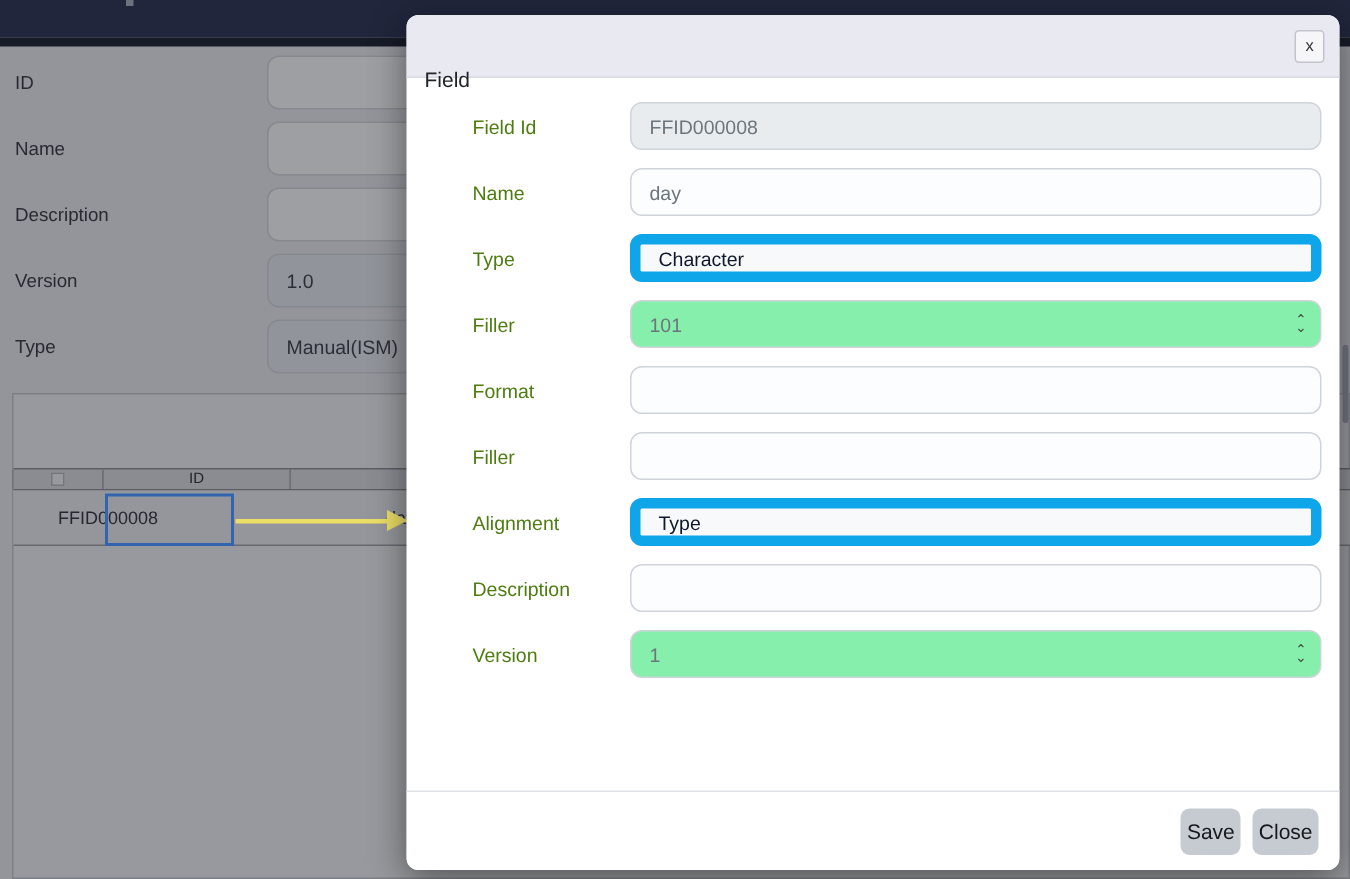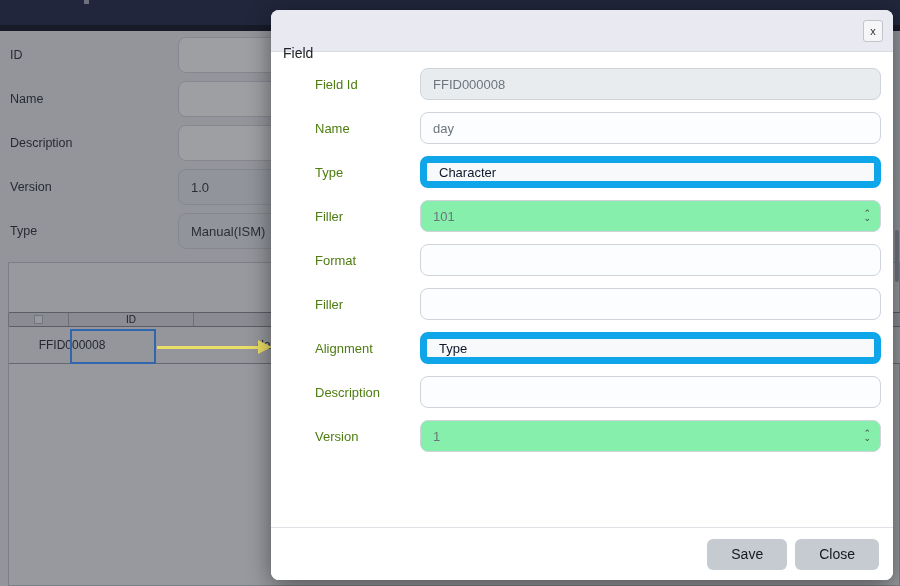--- a/index.html
+++ b/index.html
@@ -65,21 +65,21 @@
   .fctrl.ro   { background:#e9ecef; border:1px solid #ced4da; color:#6c757d; }
   .fctrl.txt  { background:#fcfdfe; border:1px solid #ced4da; color:#6c757d; }
   .fctrl.flat { background:#f8f9fa; border:7px solid #0ea5e9; color:#0f172a; }
   .fctrl.num  { background:#86efac; border:1px solid #ced4da; color:#6c757d; }
   .spinner { position:absolute; right:9px; top:50%; transform:translateY(-50%);
              display:flex; flex-direction:column; align-items:center; color:#444; }
   .spinner span { font-size:9px; line-height:5px; }
   .modal-footer { position:absolute; left:0; bottom:0; width:100%; height:53px;
                   border-top:1px solid #dee2e6; background:#fff;
                   display:flex; align-items:center; justify-content:flex-end; gap:8px; padding:0 14px; }
-  .btn { height:31px; padding:0 24px; background:#c5cbd1; border:none; border-radius:6px;
+  .btn { height:31px; padding:0 4px; background:#c5cbd1; border:none; border-radius:6px;
          font-size:14px; color:#16181b; font-family:"Liberation Sans", sans-serif; cursor:pointer; }
 </style>
 </head>
 <body>
 
 <div id="stage">
 
   <div class="topbar"></div>
   <div class="topbar-artifact"></div>
   <div class="topbar-strip"></div>

